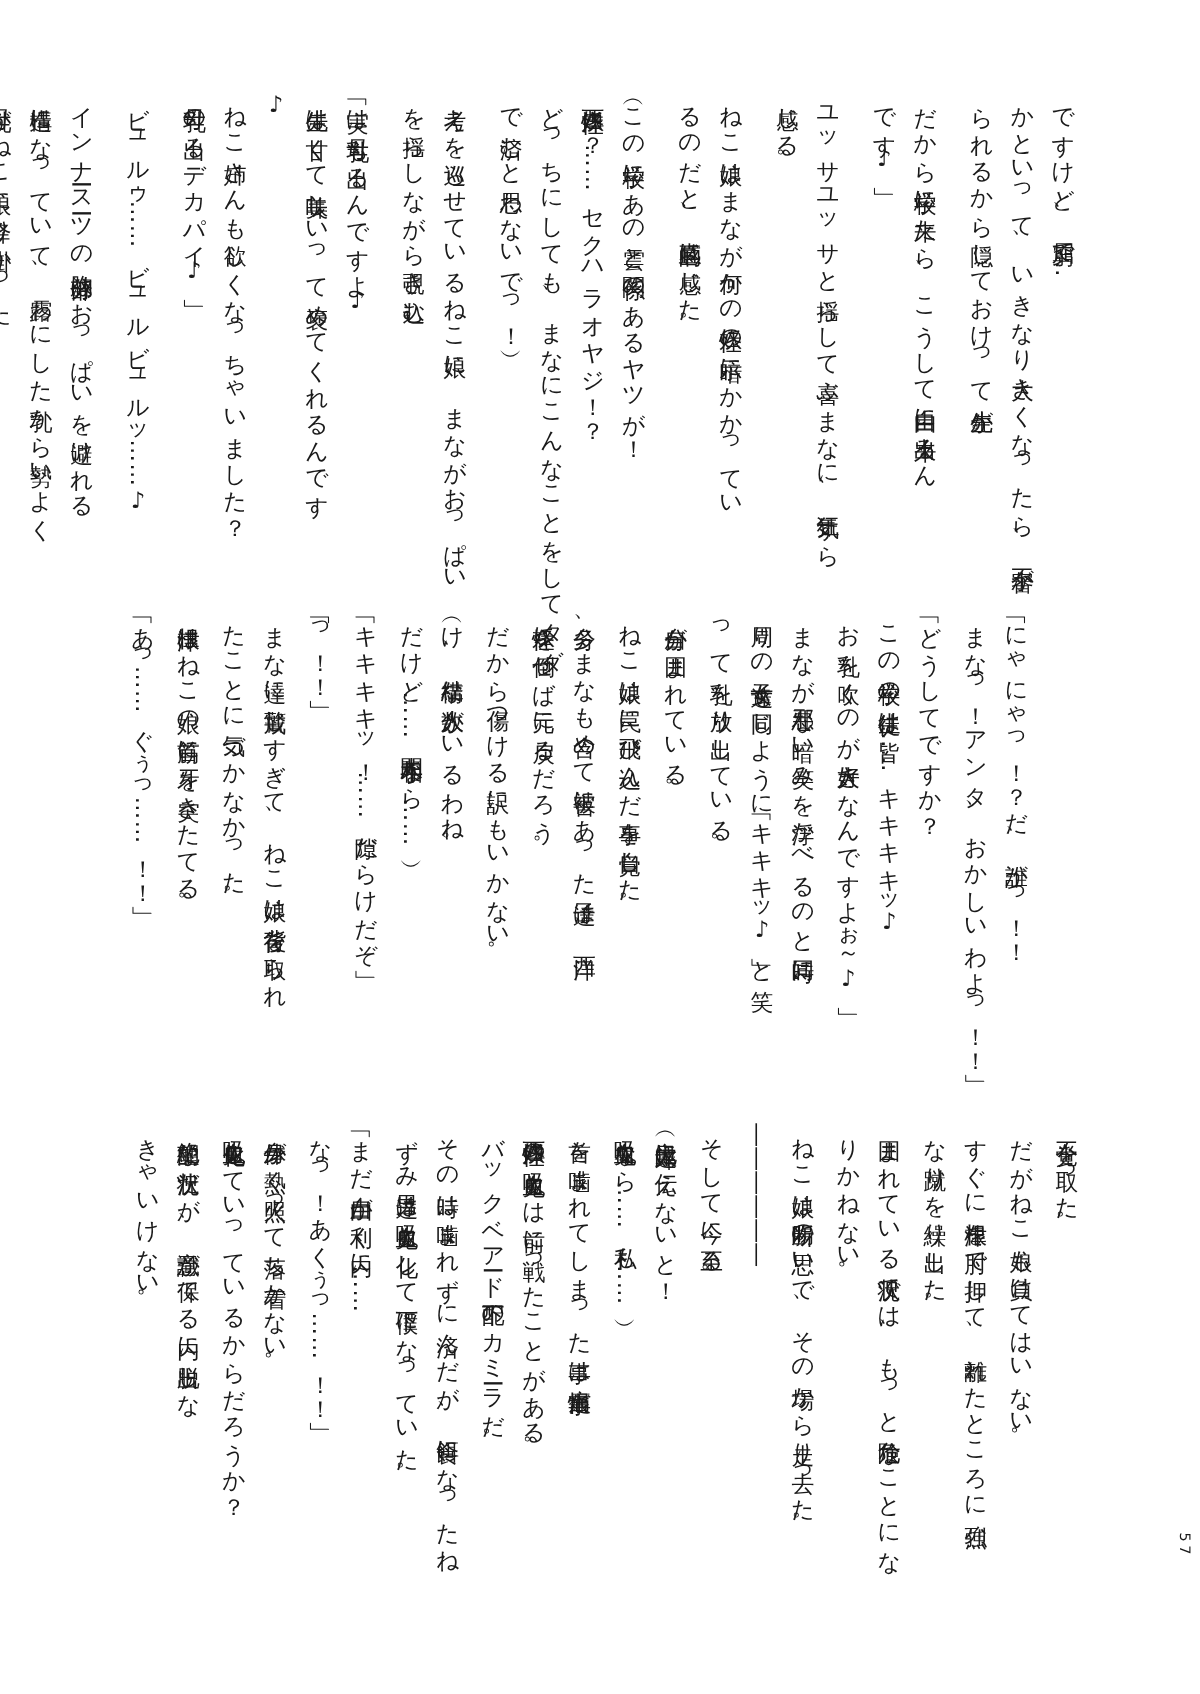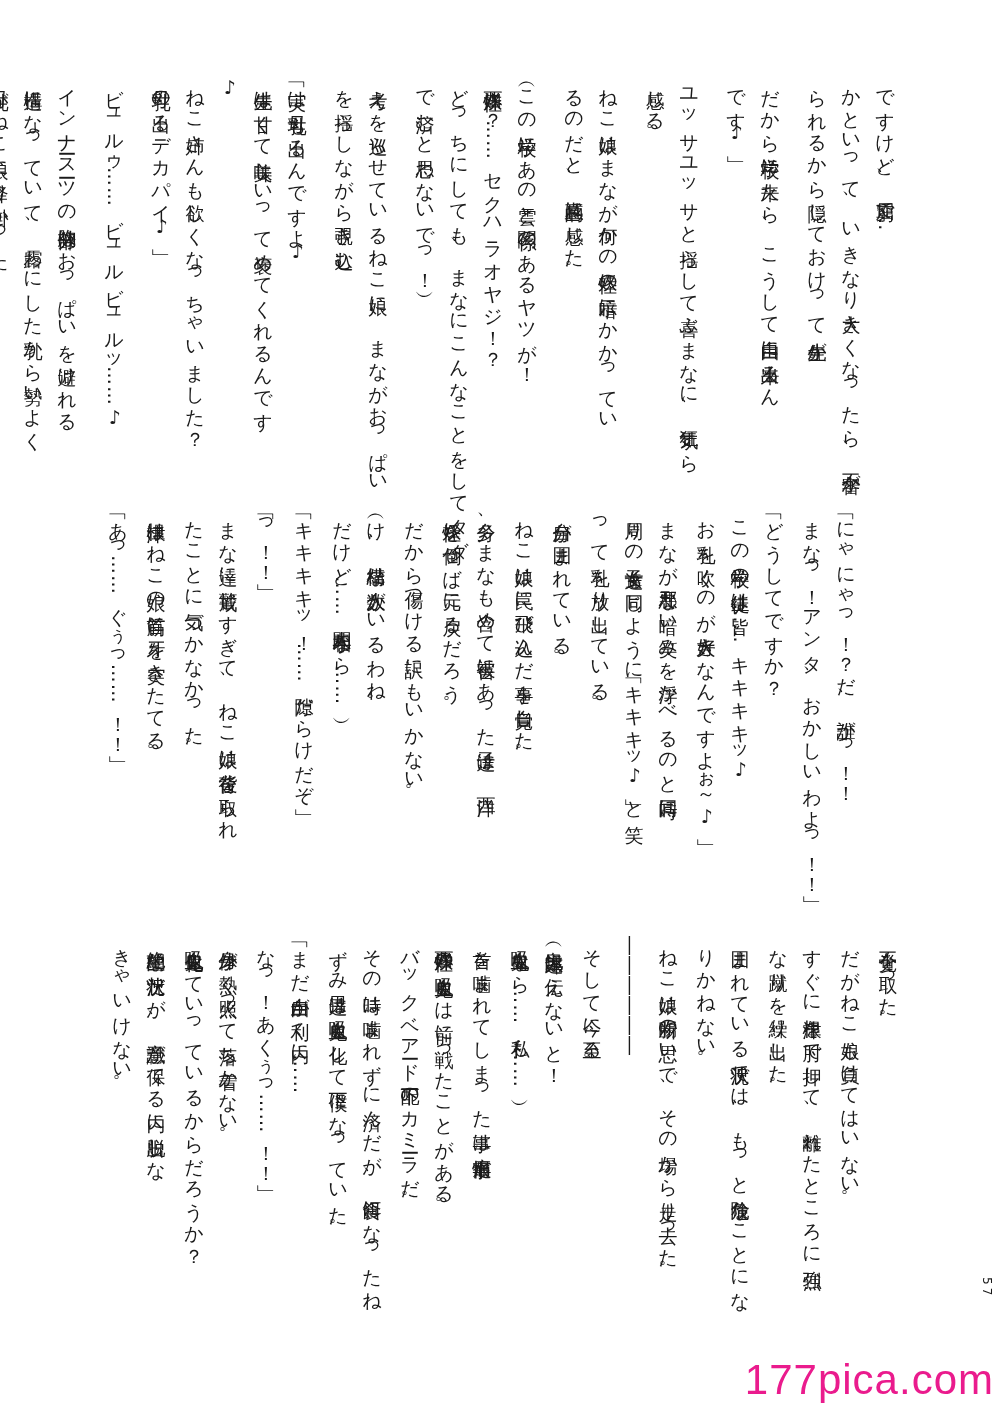--- a/index.html
+++ b/index.html
@@ -188,14 +188,13 @@
         <div class="line">身体が熱く火照って落ち着かない。</div>
         <div class="line">吸血鬼化していっているからだろうか？</div>
       </div>
       <div class="para">
         <div class="line">絶望的な状況だが、意識が保てる内に脱出しな</div>
         <div class="line">きゃいけない。</div>
       </div>
     </section>
 
   <div class="page-number">57</div>
-  <div class="watermark" style="color: rgb(234, 27, 141);">177pica.com</div>
 </div>
 
 </body></html>

